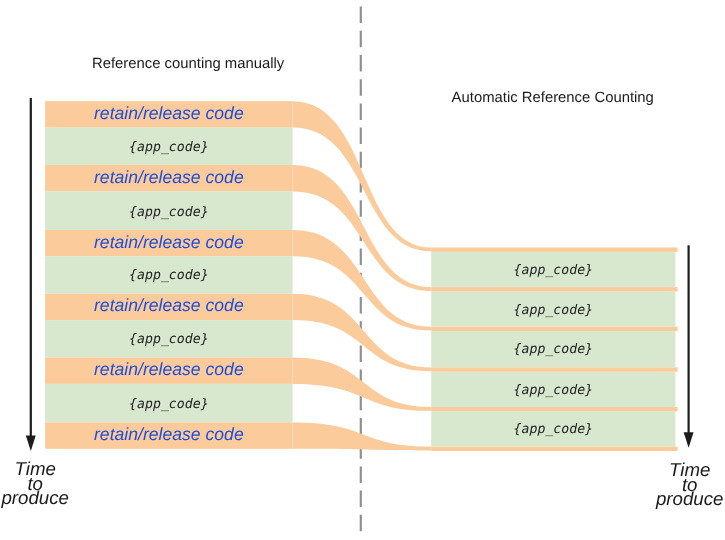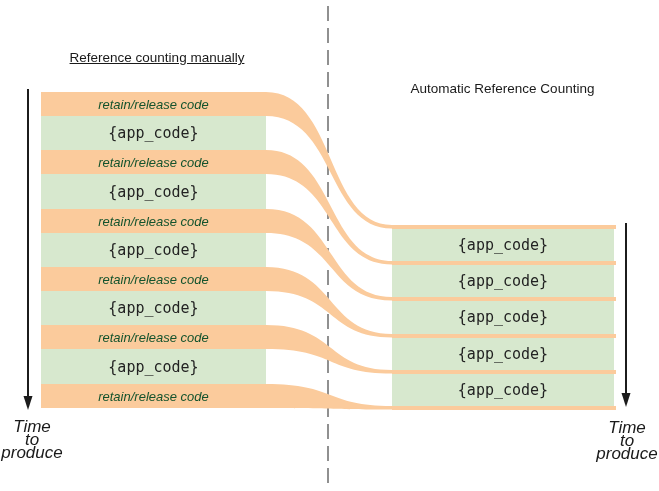--- a/index.html
+++ b/index.html
@@ -9,38 +9,38 @@
   }
   .gfx{position:absolute;left:0;top:0;z-index:0;}
   .divider{stroke:var(--color-divider,#909090);stroke-width:2;stroke-dasharray:15 7;fill:none;}
   .connector{fill:var(--color-orange,#FBCB9C);stroke:none;}
   .arrow-line{stroke:var(--color-arrow,#1C1C1C);stroke-width:2;fill:none;}
   .arrow-head{fill:var(--color-arrow,#1C1C1C);stroke:none;}
   .title{
     position:absolute;top:50px;height:17px;text-align:center;
     font-size:13.5px;color:#1A1A1A;z-index:2;white-space:nowrap;
   }
-  .title-left{left:47px;width:220px;text-decoration:underline;}
+  .title-left{left:61px;width:220px;}
   .title-right{left:392px;width:221px;margin-top:31px;}
   .bar{
     position:absolute;display:flex;align-items:center;justify-content:center;
     z-index:1;white-space:nowrap;
   }
   .orange-bar{background:var(--color-orange,#FBCB9C);}
   .green-bar{background:var(--color-green,#D7E8CE);}
   .lbar{left:41px;width:225px;}
   .rbar{left:392px;width:222px;}
   .strip{
     position:absolute;left:392px;width:224px;height:3.5px;z-index:1;
     background:var(--color-orange,#FBCB9C);
   }
-  .retain-label{font-style:italic;font-size:13px;color:#14532d;}
+  .retain-label{font-style:italic;font-size:16px;color:#1d4ed8;}
   .appcode-label{
-    font-family:"DejaVu Sans Mono",monospace;
-    font-size:15px;color:#222222;
+    font-family:"DejaVu Sans Mono",monospace;font-style:italic;
+    font-size:12px;color:#222222;
   }
   .time-label{
     position:absolute;z-index:2;text-align:center;font-style:italic;
     font-size:17px;line-height:13px;color:#1A1A1A;
   }
   .time-left{left:0px;top:420px;width:64px;}
   .time-right{left:595px;top:421px;width:64px;}
   .time-label span{display:block;}
 </style>
 </head>

